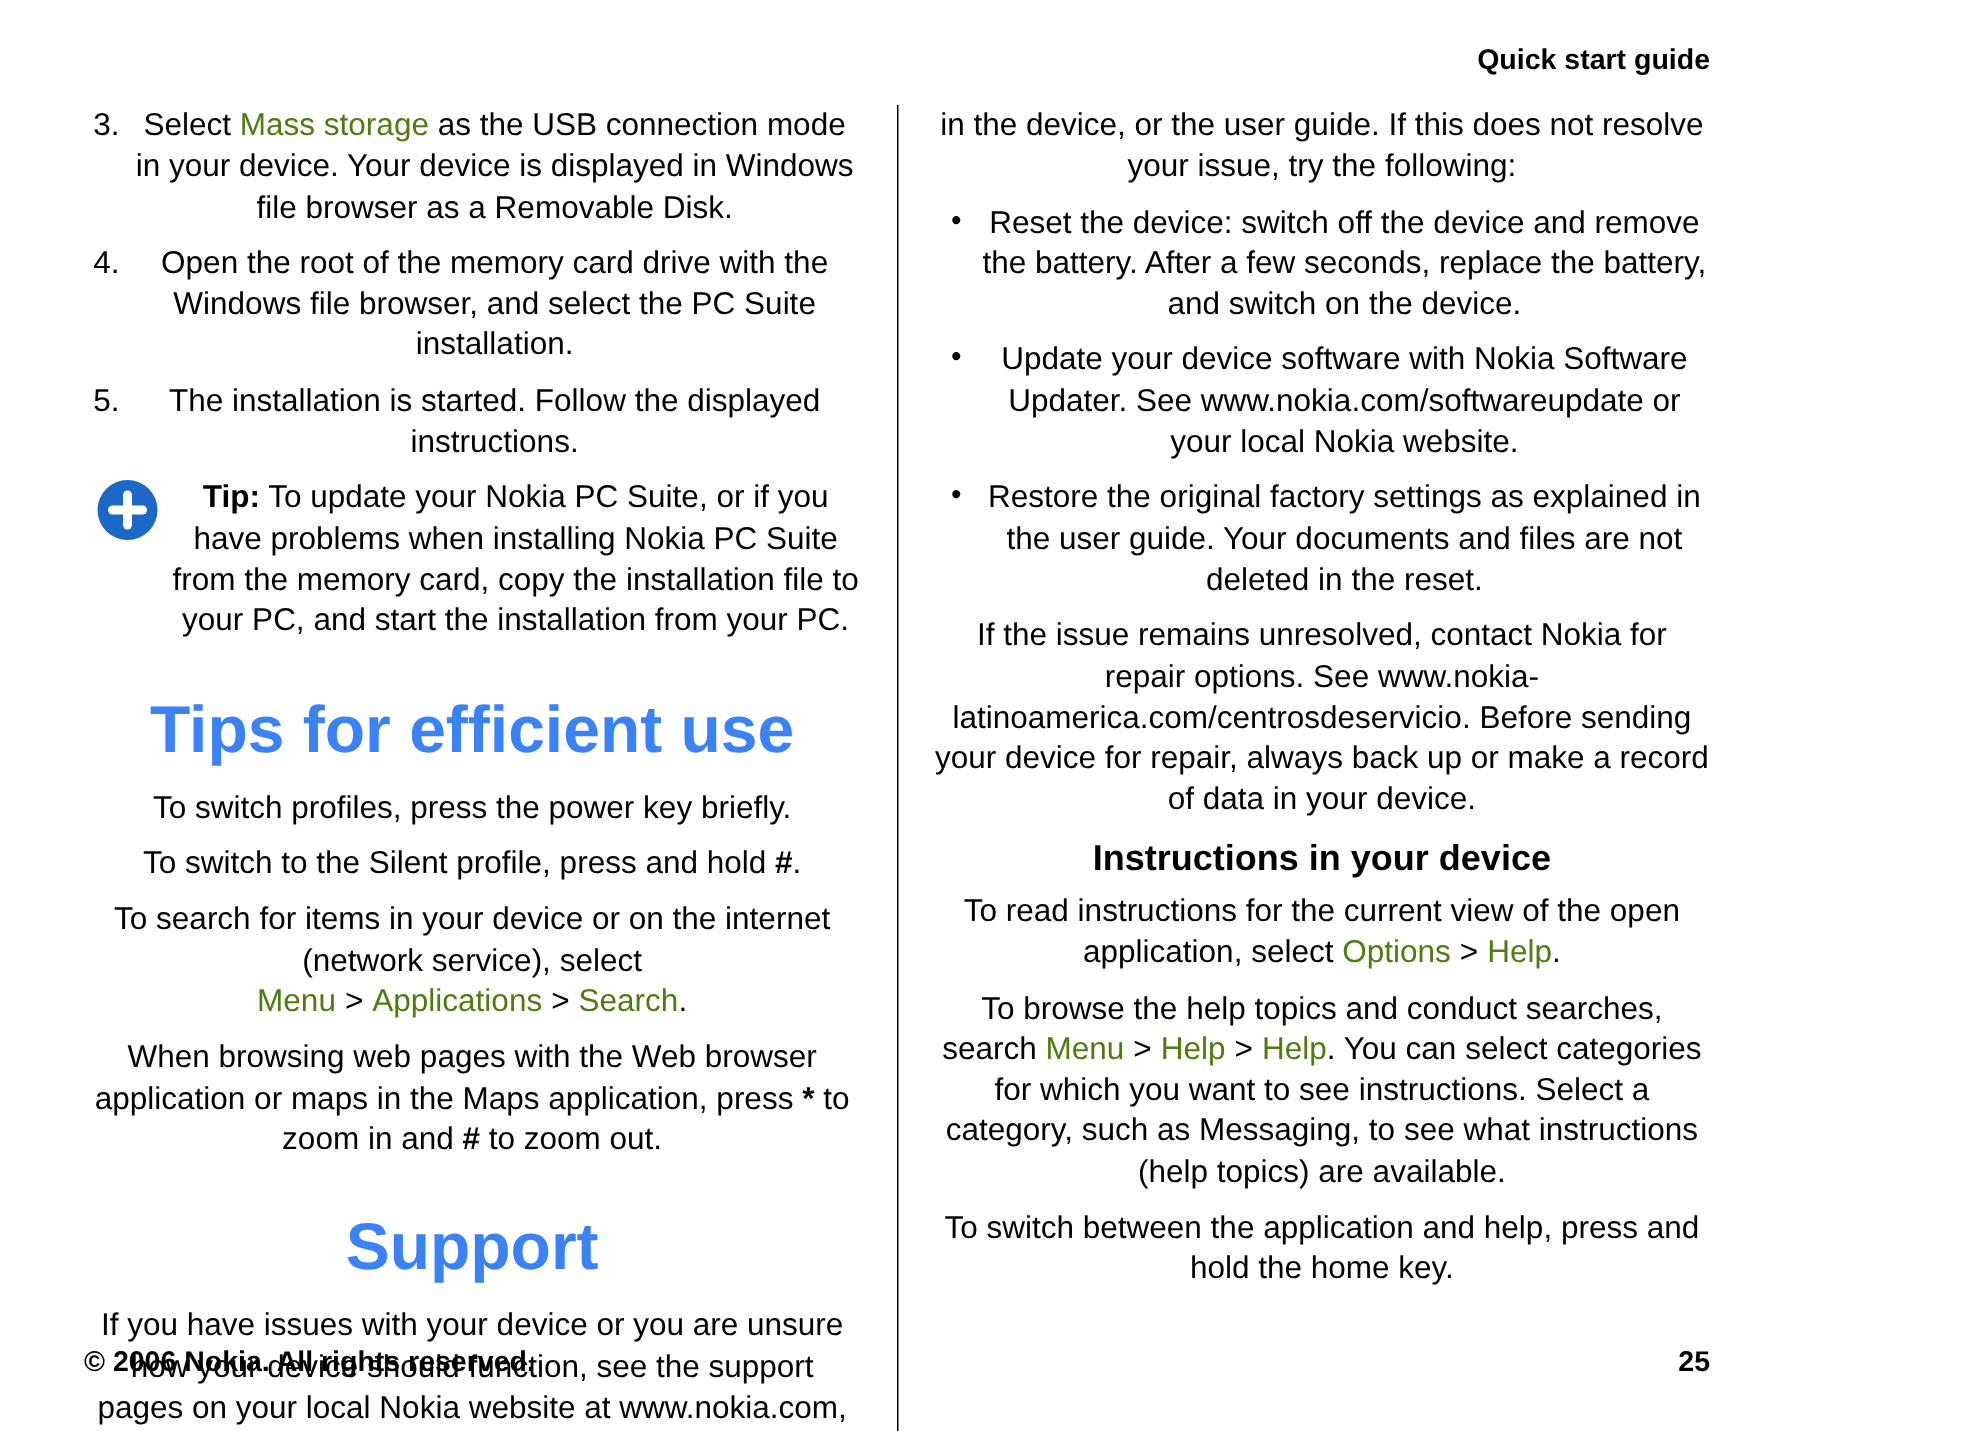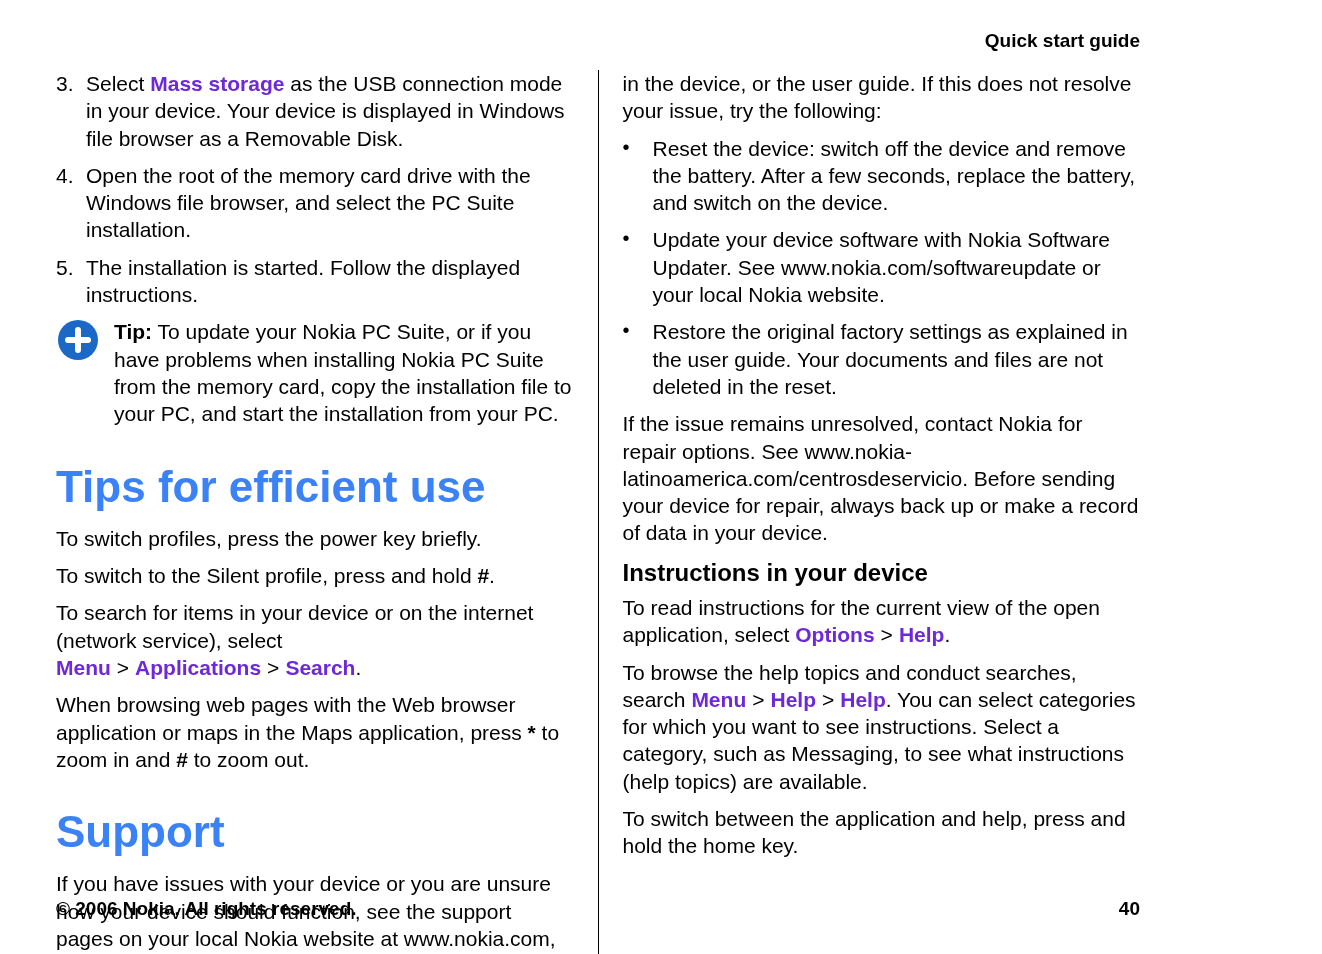--- a/index.html
+++ b/index.html
@@ -10,20 +10,21 @@
     background: #fff;
     color: #000;
     font-family: "Segoe UI", "Helvetica Neue", Arial, sans-serif;
   }
   .page {
     position: relative;
     width: 1196px;
     height: 954px;
     box-sizing: border-box;
     padding: 30px 56px 34px 56px;
+    text-align: center;
   }
   .header {
     position: absolute;
     top: 30px;
     right: 56px;
     font-weight: 700;
     font-size: 19px;
   }
   .columns {
     display: flex;
@@ -90,22 +91,22 @@
     font-weight: 700;
     color: #3b82f6;
     margin: 30px 0 10px 0;
   }
   .h2 {
     font-size: 24px;
     font-weight: 700;
     margin: 10px 0 6px 0;
   }
   .link {
-    color: #6d28d9;
-    font-weight: 700;
+    color: #4d7c0f;
+    font-weight: 400;
   }
   .sep {
     padding: 0 6px;
   }
   .bold {
     font-weight: 700;
   }
   .para {
     margin: 0 0 10px 0;
   }
@@ -215,16 +216,16 @@
       </p>
 
       <p class="para">To switch between the application and help, press and hold the home key.</p>
 
     </div>
 
   </div>
 
   <div class="footer">
     <div>© 2006 Nokia. All rights reserved.</div>
-    <div>40</div>
+    <div>25</div>
   </div>
 
 </div>
 
 </body></html>

